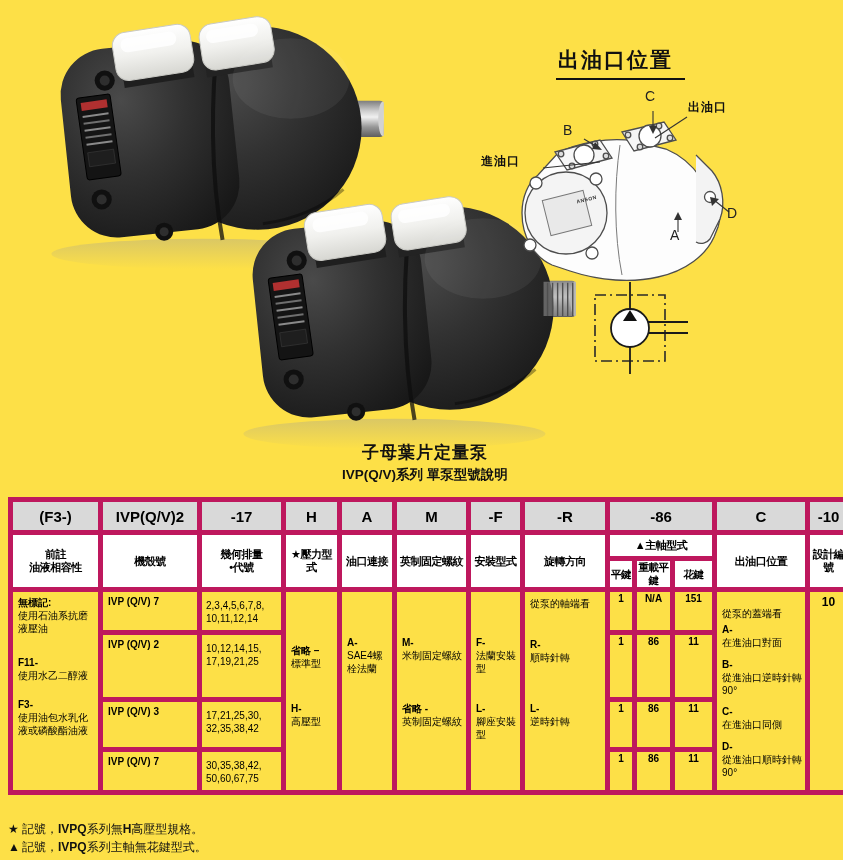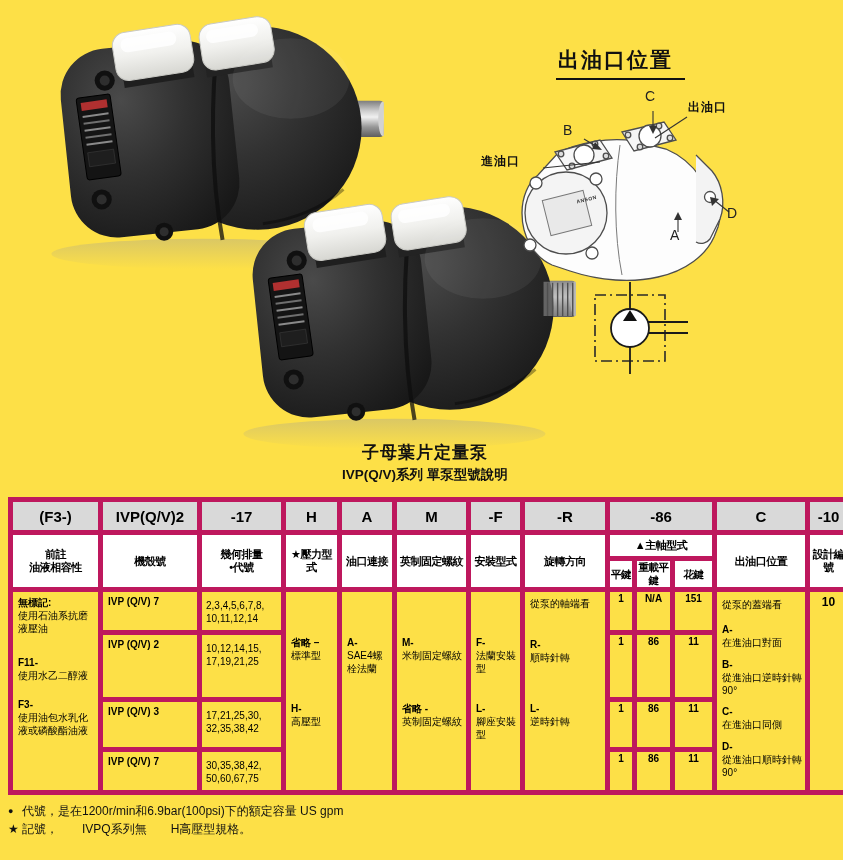--- a/index.html
+++ b/index.html
@@ -51,21 +51,21 @@
   .bcode { display:block; font-weight:bold; }
   .bdesc { display:block; }
   .note-line { display:block; }
   #design-val { position:absolute; top:4px; left:0; right:0; text-align:center;
     font-size:12px; font-weight:bold; }
 
   
   .fnote { position:absolute; left:8px; font-size:12px; color:#111; }
   .fnote .sym { display:inline-block; width:14px; }
   .fnote .sym.dot { font-size:9px; vertical-align:1px; }
-  .fnote b { font-weight:normal;margin-left:24px; }
+  .fnote b { font-weight:bold; }
   #note1 { top:803px; }
   #note2 { top:821px; }
   #note3 { top:839px; }
 </style>
 </head>
 <body>
 
 <div id="page">
 
   <svg id="photo1" class="photo" viewBox="0 0 340 270">
@@ -289,21 +289,21 @@
           <span class="bcode">F3-</span>
           <span class="bdesc">使用油包水乳化液或磷酸酯油液</span>
         </div>
       </td>
       <td class="model">IVP (Q/V) 7</td>
       <td class="disp">
         <span class="note-line">2,3,4,5,6,7,8,</span>
         <span class="note-line">10,11,12,14</span>
       </td>
       <td class="rel" rowspan="4">
-        <div class="blk" style="top:44px">
+        <div class="blk" style="top:52px">
           <span class="bcode">省略 –</span>
           <span class="bdesc">標準型</span>
         </div>
         <div class="blk" style="top:110px">
           <span class="bcode">H-</span>
           <span class="bdesc">高壓型</span>
         </div>
       </td>
       <td class="rel" rowspan="4">
         <div class="blk" style="top:44px">
@@ -341,21 +341,21 @@
         </div>
         <div class="blk" style="top:110px">
           <span class="bcode">L-</span>
           <span class="bdesc">逆時針轉</span>
         </div>
       </td>
       <td class="num">1</td>
       <td class="num">N/A</td>
       <td class="num">151</td>
       <td class="rel" rowspan="4">
-        <div class="blk" style="top:6px">
+        <div class="blk" style="top:15px">
               <span class="bdesc">從泵的蓋端看</span>
             </div>
         <div class="blk" style="top:31px">
           <span class="bcode">A-</span>
           <span class="bdesc">在進油口對面</span>
         </div>
         <div class="blk" style="top:66px">
           <span class="bcode">B-</span>
           <span class="bdesc">從進油口逆時針轉90°</span>
         </div>
@@ -401,20 +401,20 @@
         <span class="note-line">30,35,38,42,</span>
         <span class="note-line">50,60,67,75</span>
       </td>
       <td class="num">1</td>
       <td class="num">86</td>
       <td class="num">11</td>
     </tr>
   </tbody>
     </table>
 
-  <div id="note1" class="fnote">
-    <span class="sym dot">●</span><span>代號，是在1200r/min和6.9bar(100psi)下的額定容量 US gpm</span>
-  </div>
   <div id="note2" class="fnote">
     <span class="sym">★</span><span>記號，</span><b>IVPQ</b><span>系列無</span><b>H</b><span>高壓型規格。</span>
   </div>
+  <div id="note3" class="fnote">
+    <span class="sym">▲</span><span>記號，</span><b>IVPQ</b><span>系列主軸無花鍵型式。</span>
+  </div>
 
 </div>
 
 </body></html>

